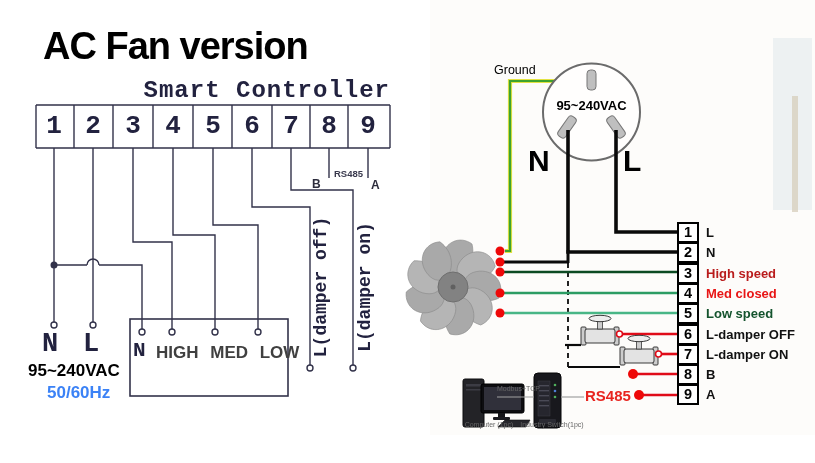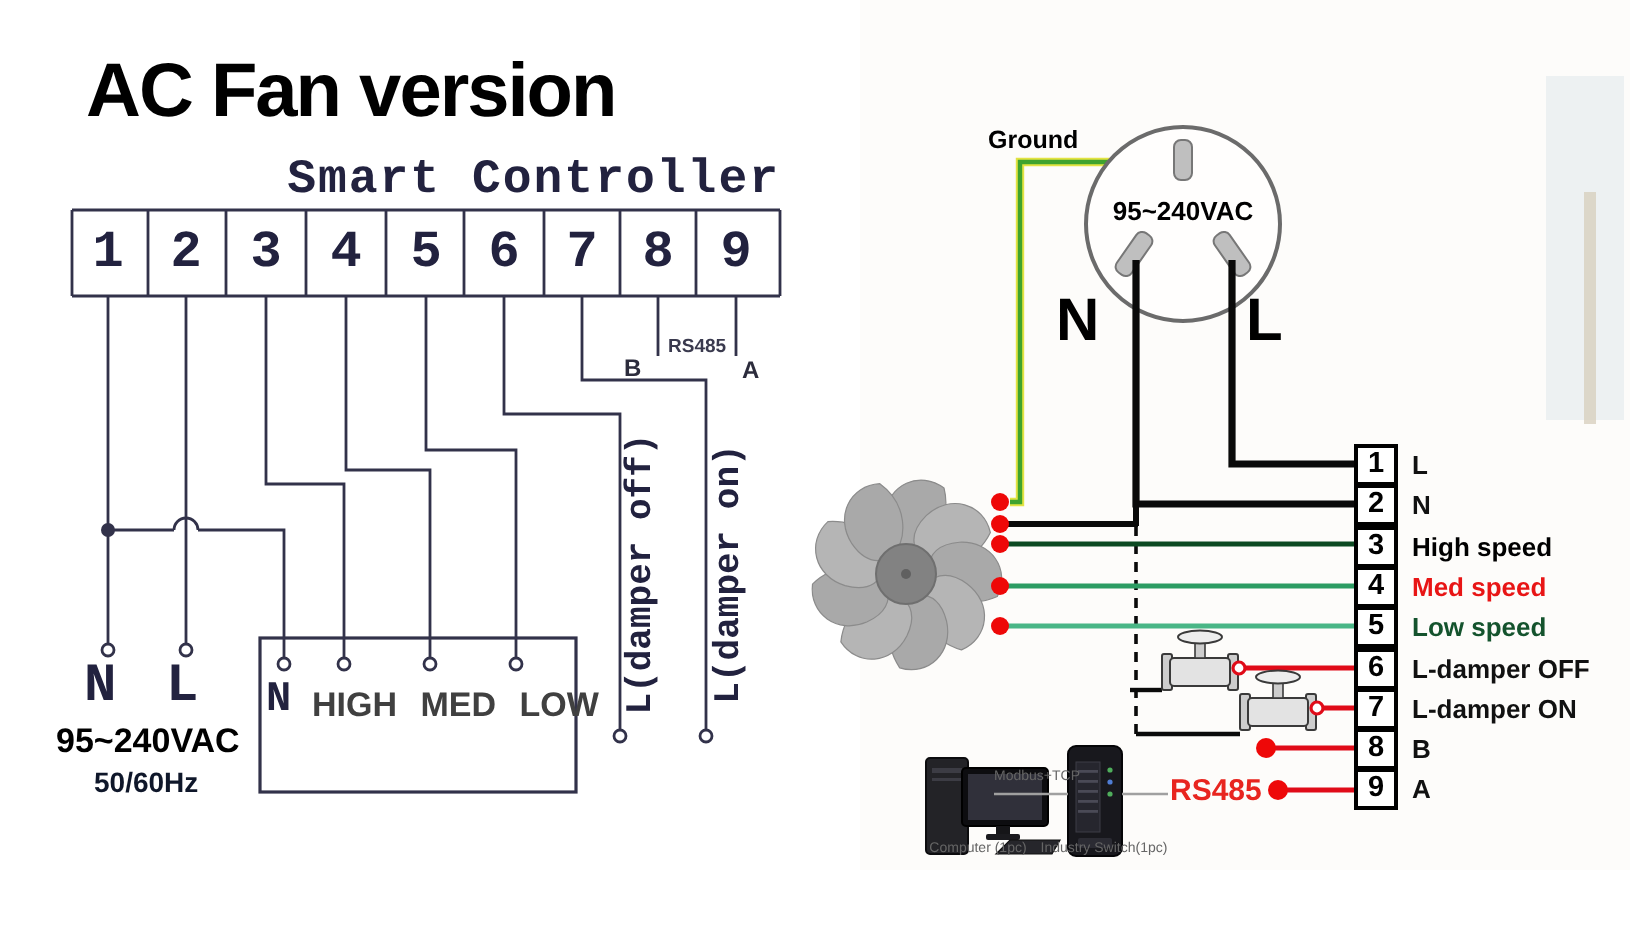--- a/index.html
+++ b/index.html
@@ -11,25 +11,25 @@
   .txt{position:absolute;white-space:nowrap;}
   .mono{font-family:"Liberation Mono","DejaVu Sans Mono",monospace;color:#22223f;font-weight:bold;}
   .title{left:43px;top:25px;font-size:38px;font-weight:bold;color:#000;letter-spacing:-1px;}
   .ctrl-label{left:36px;top:77px;width:354px;text-align:right;font-size:24px;letter-spacing:1px;}
   .tnum{top:111px;width:32px;text-align:center;font-size:26px;}
   .rs485-small{left:334px;top:168px;font-size:9.5px;font-weight:bold;color:#3a3a4e;}
   .port-b{left:312px;top:177px;font-size:12px;font-weight:bold;color:#2c2c3c;}
   .port-a{left:371px;top:178px;font-size:12px;font-weight:bold;color:#2c2c3c;}
   .nl{top:329px;font-size:27px;}
   .volt1{left:28px;top:361px;font-size:17px;font-weight:bold;color:#000;}
-  .volt2{left:47px;top:383px;font-size:14px;font-weight:bold;color:#0f172a;}
+  .volt2{left:47px;top:383px;font-size:17px;font-weight:bold;color:#3b82f6;}
   .relay-n{left:133px;top:339px;font-size:21px;}
   .speeds{left:156px;top:343px;font-size:17px;font-weight:bold;color:#404040;word-spacing:7px;}
   .damper{top:276px;width:170px;height:22px;text-align:center;font-size:18px;transform:rotate(-90deg);}
-  .ground-lbl{left:494px;top:63px;font-size:12.5px;font-weight:bold;color:#000;}
+  .ground-lbl{left:494px;top:63px;font-size:12.5px;font-weight:normal;color:#000;}
   .plug-volt{left:551px;top:98px;width:81px;text-align:center;font-size:13px;font-weight:bold;color:#000;}
   .plug-nl{top:144px;font-size:30px;font-weight:bold;color:#000;}
   .cell{position:absolute;left:677px;width:22px;height:21px;box-sizing:border-box;
         border:2px solid #000;background:#fff;text-align:center;
         font-size:14.5px;font-weight:bold;color:#000;line-height:17px;}
   .row-lbl{position:absolute;left:706px;font-size:13px;font-weight:bold;}
   .nc-lbl{left:448px;top:336px;width:115px;text-align:right;font-size:13px;font-weight:bold;color:#000;}
   .no-lbl{left:452px;top:356px;width:111px;text-align:right;font-size:13px;font-weight:bold;color:#000;}
   .rs485-red{left:585px;top:387px;font-size:15px;font-weight:bold;color:#e8251f;}
   .tiny{font-size:7px;color:#666;}
@@ -217,22 +217,22 @@
   <div class="cell" style="top:263px">3</div>
   <div class="cell" style="top:283px">4</div>
   <div class="cell" style="top:303px">5</div>
   <div class="cell" style="top:324px">6</div>
   <div class="cell" style="top:344px">7</div>
   <div class="cell" style="top:364px">8</div>
   <div class="cell" style="top:384px">9</div>
 
   <div class="row-lbl" style="top: 225px; color: rgb(17, 17, 17);">L</div>
   <div class="row-lbl" style="top: 245px; color: rgb(17, 17, 17);">N</div>
-  <div class="row-lbl" style="top: 266px; color: #000000;">High speed</div>
-  <div class="row-lbl" style="top: 286px; color: rgb(232, 21, 21);">Med speed</div>
+  <div class="row-lbl" style="top: 266px; color: #b91c1c;">High speed</div>
+  <div class="row-lbl" style="top: 286px; color: rgb(232, 21, 21);">Med closed</div>
   <div class="row-lbl" style="top: 306px; color: #14532d;">Low speed</div>
   <div class="row-lbl" style="top: 327px; color: rgb(17, 17, 17);">L-damper OFF</div>
   <div class="row-lbl" style="top: 347px; color: rgb(17, 17, 17);">L-damper ON</div>
   <div class="row-lbl" style="top: 367px; color: rgb(17, 17, 17);">B</div>
   <div class="row-lbl" style="top: 387px; color: rgb(17, 17, 17);">A</div>
 
   <div class="txt rs485-red">RS485</div>
 
   <div class="txt tiny" style="left:497px;top:385px">Modbus+TCP</div>
   <div class="txt tiny" style="left:458px;top:421px;width:62px;text-align:center">Computer (1pc)</div>

